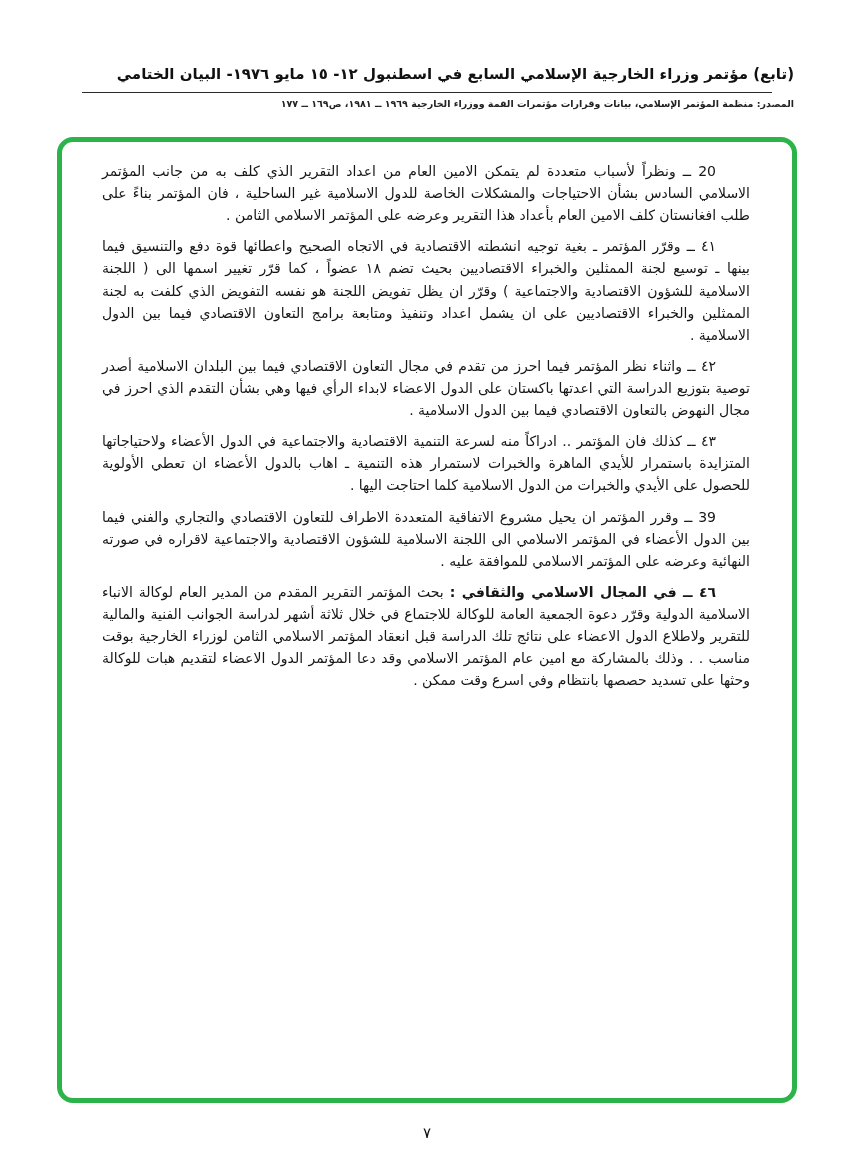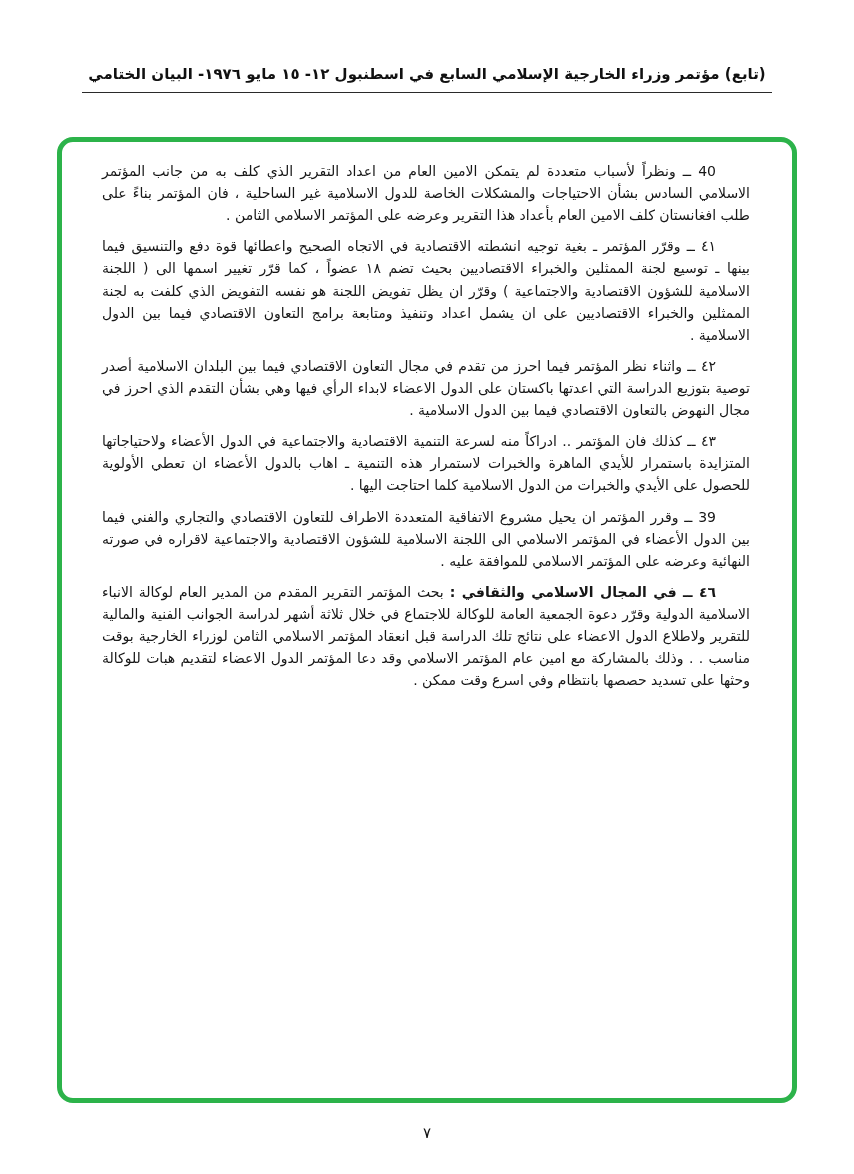--- a/index.html
+++ b/index.html
@@ -1,20 +1,20 @@
 <!DOCTYPE html>
 <html lang="ar" dir="rtl"><head>
 <meta charset="utf-8">
 <style>
   html,body{margin:0;padding:0;}
   body{
     width:854px;height:1174px;position:relative;background:#ffffff;
     font-family:"DejaVu Sans",sans-serif;color:#111;
   }
-  .header{position:absolute;top:64px;left:60px;right:60px;text-align:center;direction:rtl;}
+  .header{position:absolute;top:64px;left:60px;right:60px;text-align:right;direction:rtl;}
   .title{font-weight:bold;font-size:15px;letter-spacing:0;line-height:1.4;}
   .rule{border:none;border-top:1.6px solid #2a2a2a;margin:7px 22px 5px 22px;}
   .source{font-size:9.5px;font-weight:bold;color:#222;}
   .frame{
     position:absolute;left:57px;top:137px;width:740px;height:966px;
     border:5px solid #2cb34a;border-radius:16px;box-sizing:border-box;
     overflow:hidden;background:#fff;
   }
   .content{
     direction:rtl;text-align:justify;
@@ -29,25 +29,26 @@
   }
 </style>
 </head>
 <body>
 
 <div class="page">
 
   <div class="header">
     <div class="title">(تابع) مؤتمر وزراء الخارجية الإسلامي السابع في اسطنبول ١٢- ١٥ مايو ١٩٧٦- البيان الختامي</div>
     <div class="rule"></div>
+    <div class="source">المصدر: منظمة المؤتمر الإسلامي، بيانات وقرارات مؤتمرات القمة ووزراء الخارجية ١٩٦٩ ــ ١٩٨١، ص١٦٩ ــ ١٧٧</div>
   </div>
 
   <div class="frame">
     <div class="content">
-        <p class="para">40 ــ ونظراً لأسباب متعددة لم يتمكن الامين العام من اعداد التقرير الذي كلف به من جانب المؤتمر الاسلامي السادس بشأن الاحتياجات والمشكلات الخاصة للدول الاسلامية غير الساحلية ، فان المؤتمر بناءً على طلب افغانستان كلف الامين العام بأعداد هذا التقرير وعرضه على المؤتمر الاسلامي الثامن .</p>
+        <p class="para">20 ــ ونظراً لأسباب متعددة لم يتمكن الامين العام من اعداد التقرير الذي كلف به من جانب المؤتمر الاسلامي السادس بشأن الاحتياجات والمشكلات الخاصة للدول الاسلامية غير الساحلية ، فان المؤتمر بناءً على طلب افغانستان كلف الامين العام بأعداد هذا التقرير وعرضه على المؤتمر الاسلامي الثامن .</p>
         <p class="para">٤١ ــ وقرّر المؤتمر ـ بغية توجيه انشطته الاقتصادية في الاتجاه الصحيح واعطائها قوة دفع والتنسيق فيما بينها ـ توسيع لجنة الممثلين والخبراء الاقتصاديين بحيث تضم ١٨ عضواً ، كما قرّر تغيير اسمها الى ( اللجنة الاسلامية للشؤون الاقتصادية والاجتماعية ) وقرّر ان يظل تفويض اللجنة هو نفسه التفويض الذي كلفت به لجنة الممثلين والخبراء الاقتصاديين على ان يشمل اعداد وتنفيذ ومتابعة برامج التعاون الاقتصادي فيما بين الدول الاسلامية .</p>
         <p class="para">٤٢ ــ واثناء نظر المؤتمر فيما احرز من تقدم في مجال التعاون الاقتصادي فيما بين البلدان الاسلامية أصدر توصية بتوزيع الدراسة التي اعدتها باكستان على الدول الاعضاء لابداء الرأي فيها وهي بشأن التقدم الذي احرز في مجال النهوض بالتعاون الاقتصادي فيما بين الدول الاسلامية .</p>
         <p class="para">٤٣ ــ كذلك فان المؤتمر .. ادراكاً منه لسرعة التنمية الاقتصادية والاجتماعية في الدول الأعضاء ولاحتياجاتها المتزايدة باستمرار للأيدي الماهرة والخبرات لاستمرار هذه التنمية ـ اهاب بالدول الأعضاء ان تعطي الأولوية للحصول على الأيدي والخبرات من الدول الاسلامية كلما احتاجت اليها .</p>
         <p class="para">39 ــ وقرر المؤتمر ان يحيل مشروع الاتفاقية المتعددة الاطراف للتعاون الاقتصادي والتجاري والفني فيما بين الدول الأعضاء في المؤتمر الاسلامي الى اللجنة الاسلامية للشؤون الاقتصادية والاجتماعية لاقراره في صورته النهائية وعرضه على المؤتمر الاسلامي للموافقة عليه .</p>
         <p class="para"><b>٤٦ ــ في المجال الاسلامي والثقافي :</b> بحث المؤتمر التقرير المقدم من المدير العام لوكالة الانباء الاسلامية الدولية وقرّر دعوة الجمعية العامة للوكالة للاجتماع في خلال ثلاثة أشهر لدراسة الجوانب الفنية والمالية للتقرير ولاطلاع الدول الاعضاء على نتائج تلك الدراسة قبل انعقاد المؤتمر الاسلامي الثامن لوزراء الخارجية بوقت مناسب . . وذلك بالمشاركة مع امين عام المؤتمر الاسلامي وقد دعا المؤتمر الدول الاعضاء لتقديم هبات للوكالة وحثها على تسديد حصصها بانتظام وفي اسرع وقت ممكن .</p>
       </div>
   </div>
 
   <div class="pagenum">٧</div>
 

